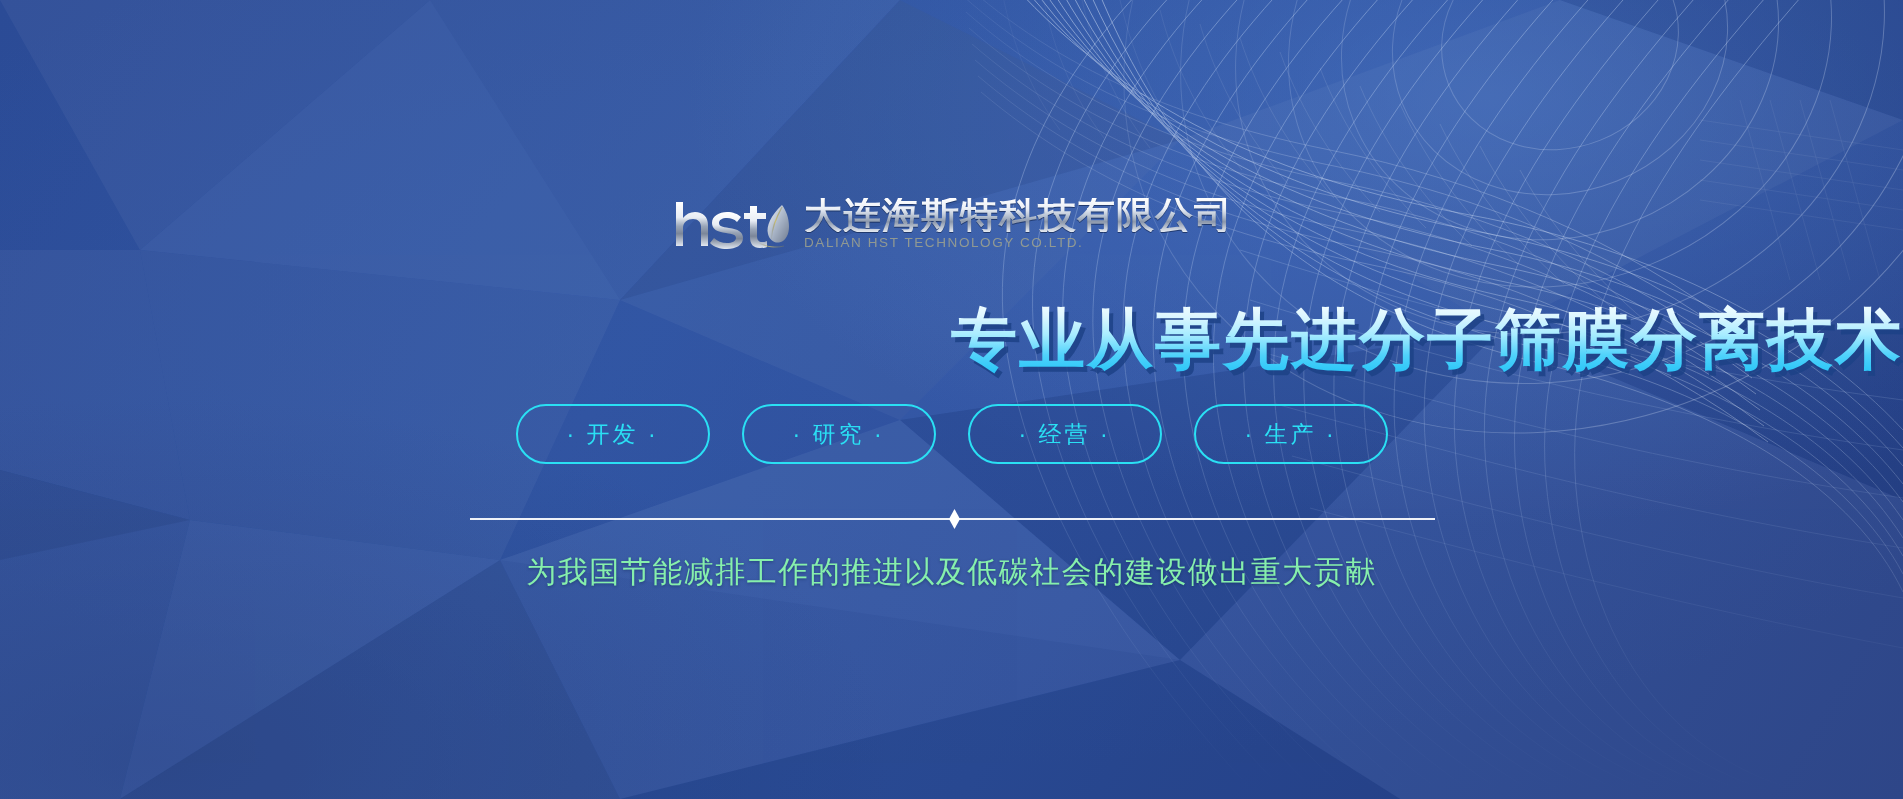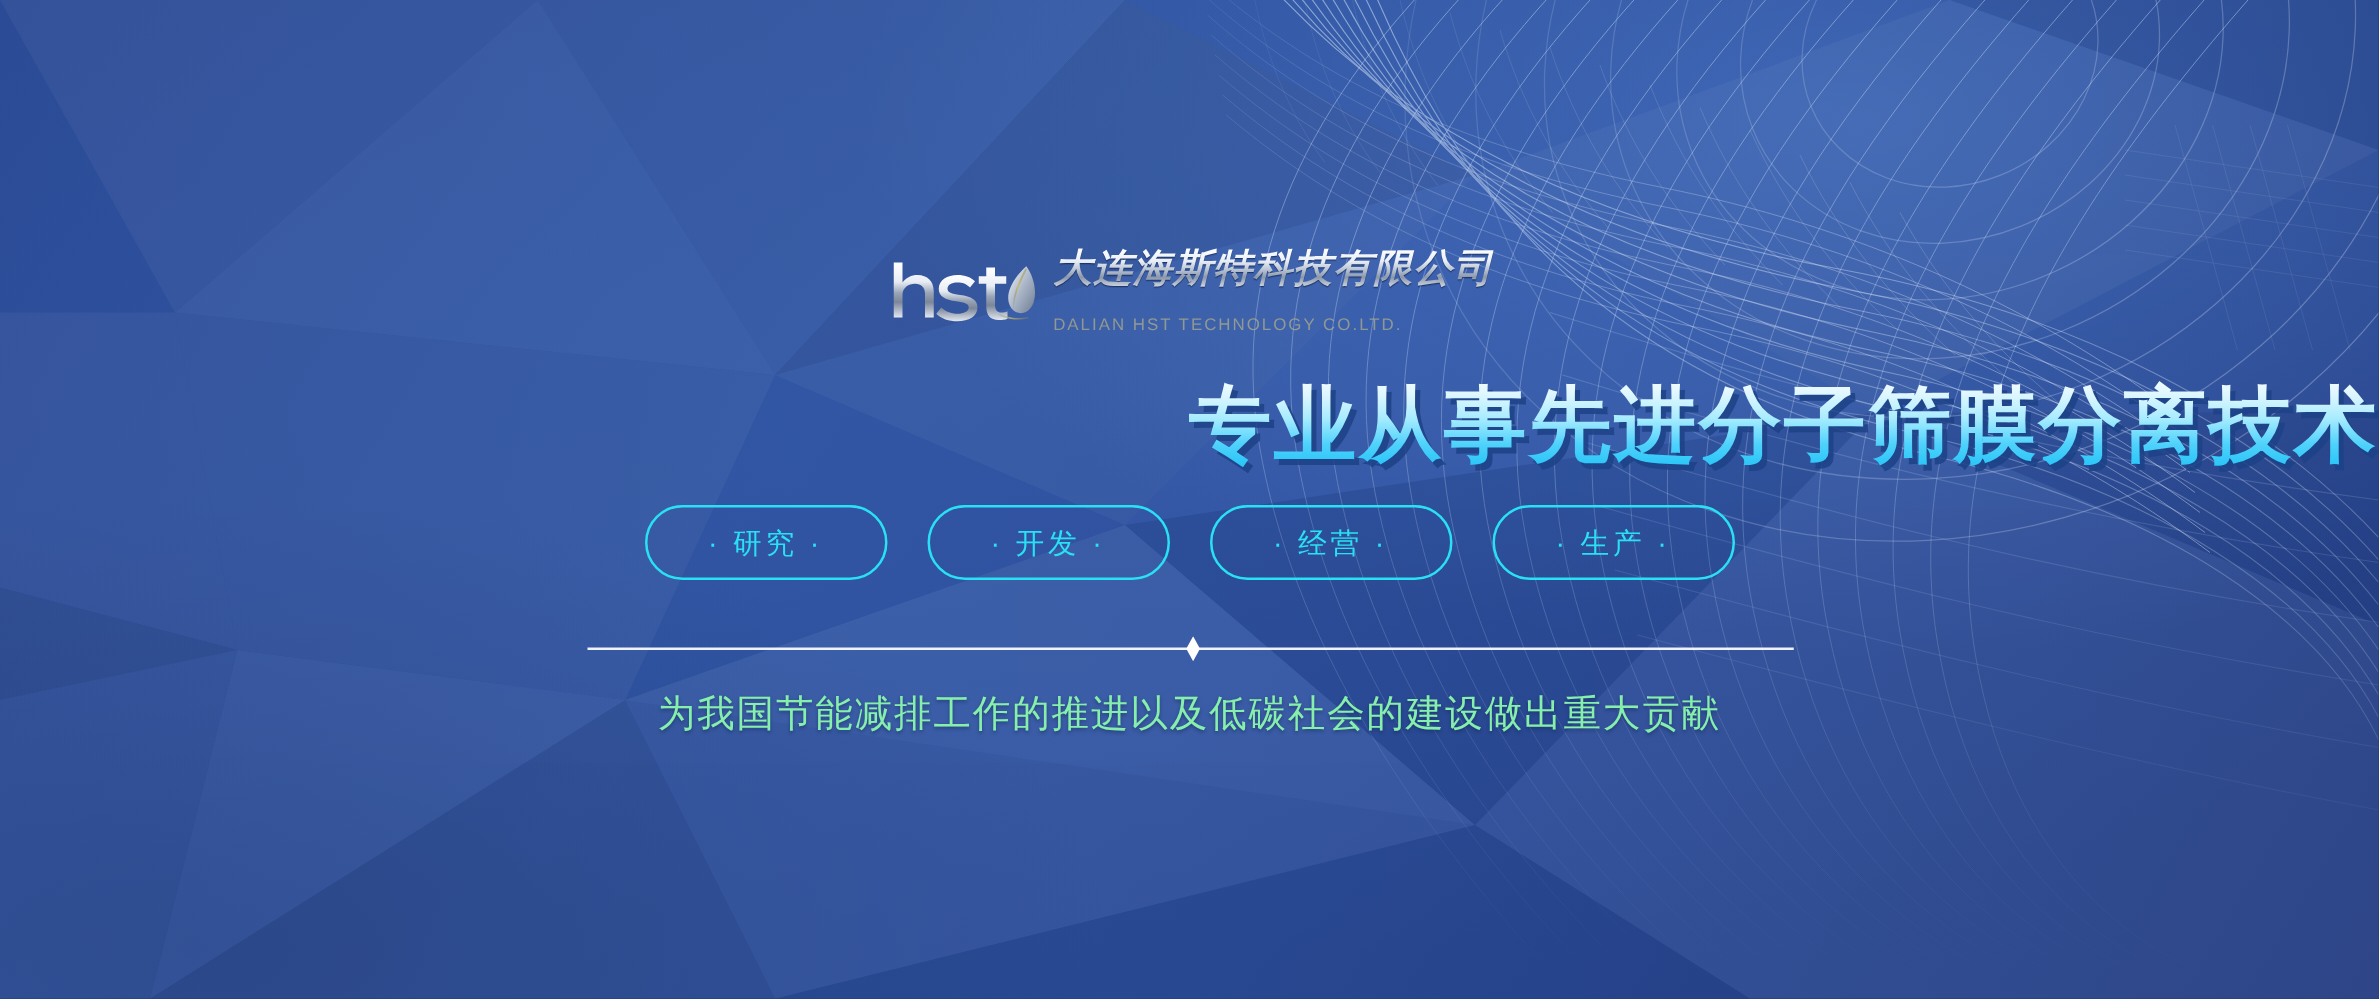--- a/index.html
+++ b/index.html
@@ -39,33 +39,32 @@
   .logo-row{
     position:absolute;
     left:0; right:0;
     top:196px;
     display:flex; justify-content:center; align-items:center;
     gap:10px;
   }
   .logo-mark{ width:124px; height:52px; display:block; }
   .logo-text{ display:flex; flex-direction:column; justify-content:center; padding-top:2px;}
   .logo-cn{
-    font-size:31px; line-height:34px; font-weight:700;
+    font-size:38px; line-height:34px; font-weight:700;
     letter-spacing:1px;
     background:linear-gradient(180deg,#ffffff 0%,#e9eef6 32%,#b9c4d4 52%,#8b97ab 70%,#e4e9f1 100%);
     -webkit-background-clip:text; background-clip:text;
     -webkit-text-fill-color:transparent; color:transparent;
     filter:drop-shadow(0 1px 0 rgba(10,25,60,.55));
-    font-style:italic;
   }
   .logo-en{
     font-size:13.5px; line-height:16px;
     letter-spacing:1.6px; font-weight:400;
     color:#a8a98c; opacity:.78;
-    margin-top:20px;
+    margin-top:3px;
   }
 
   
   .headline{
     position:absolute; left:0; right:0;
     top:302px;
     text-align:right;
     font-size:66px; line-height:74px;
     font-weight:700; letter-spacing:2px;
     white-space:nowrap;
@@ -325,22 +324,22 @@
     </div>
 
     <div class="headline">
       <span class="headline-wrap">
         <span class="headline-shadow">专业从事先进分子筛膜分离技术</span>
         <span class="headline-fg fill">专业从事先进分子筛膜分离技术</span>
       </span>
     </div>
 
     <div class="pills">
+      <div class="pill">· 开发 ·</div>
       <div class="pill">· 研究 ·</div>
-      <div class="pill">· 开发 ·</div>
       <div class="pill">· 经营 ·</div>
       <div class="pill">· 生产 ·</div>
     </div>
 
     <div class="divider"></div>
     <div class="diamond"></div>
 
     <div class="tagline">为我国节能减排工作的推进以及低碳社会的建设做出重大贡献</div>
 
   </div>

